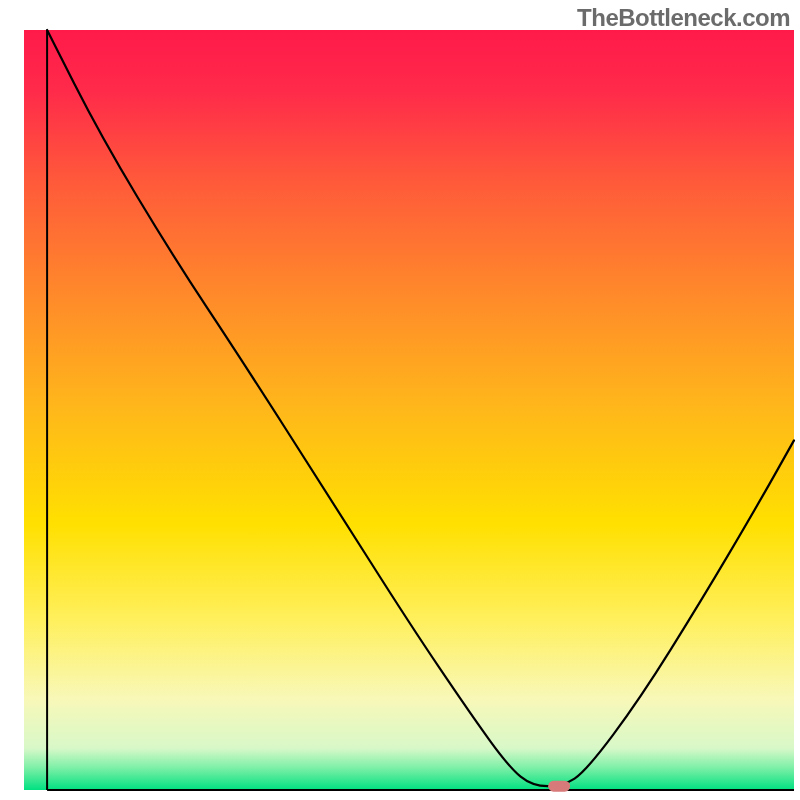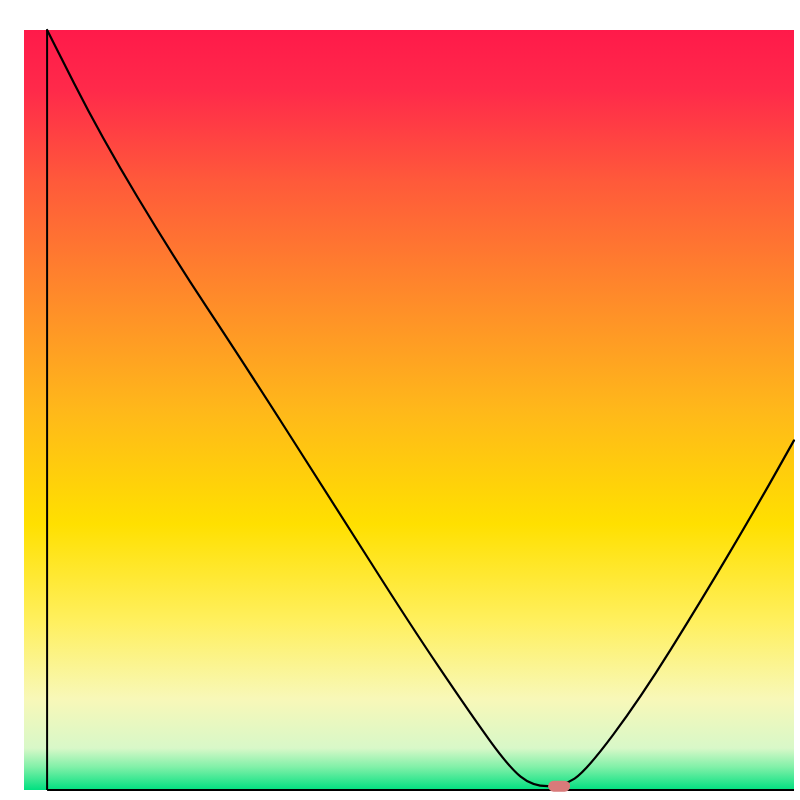--- a/index.html
+++ b/index.html
@@ -27,20 +27,21 @@
     letter-spacing: -0.5px;
   }
   svg {
     display: block;
   }
 </style>
 </head>
 <body>
 
 <div class="chart-container">
+  <div class="watermark">TheBottleneck.com</div>
   <svg id="chart-svg" width="800" height="800" viewBox="0 0 800 800">
     <defs>
       <linearGradient id="bg-grad" x1="0" y1="0" x2="0" y2="1">
           <stop offset="0%" stop-color="#ff1a4a"></stop>
           <stop offset="8%" stop-color="#ff2a4a"></stop>
           <stop offset="20%" stop-color="#ff5a3a"></stop>
           <stop offset="35%" stop-color="#ff8a2a"></stop>
           <stop offset="50%" stop-color="#ffb81a"></stop>
           <stop offset="65%" stop-color="#ffe000"></stop>
           <stop offset="78%" stop-color="#fff060"></stop>

